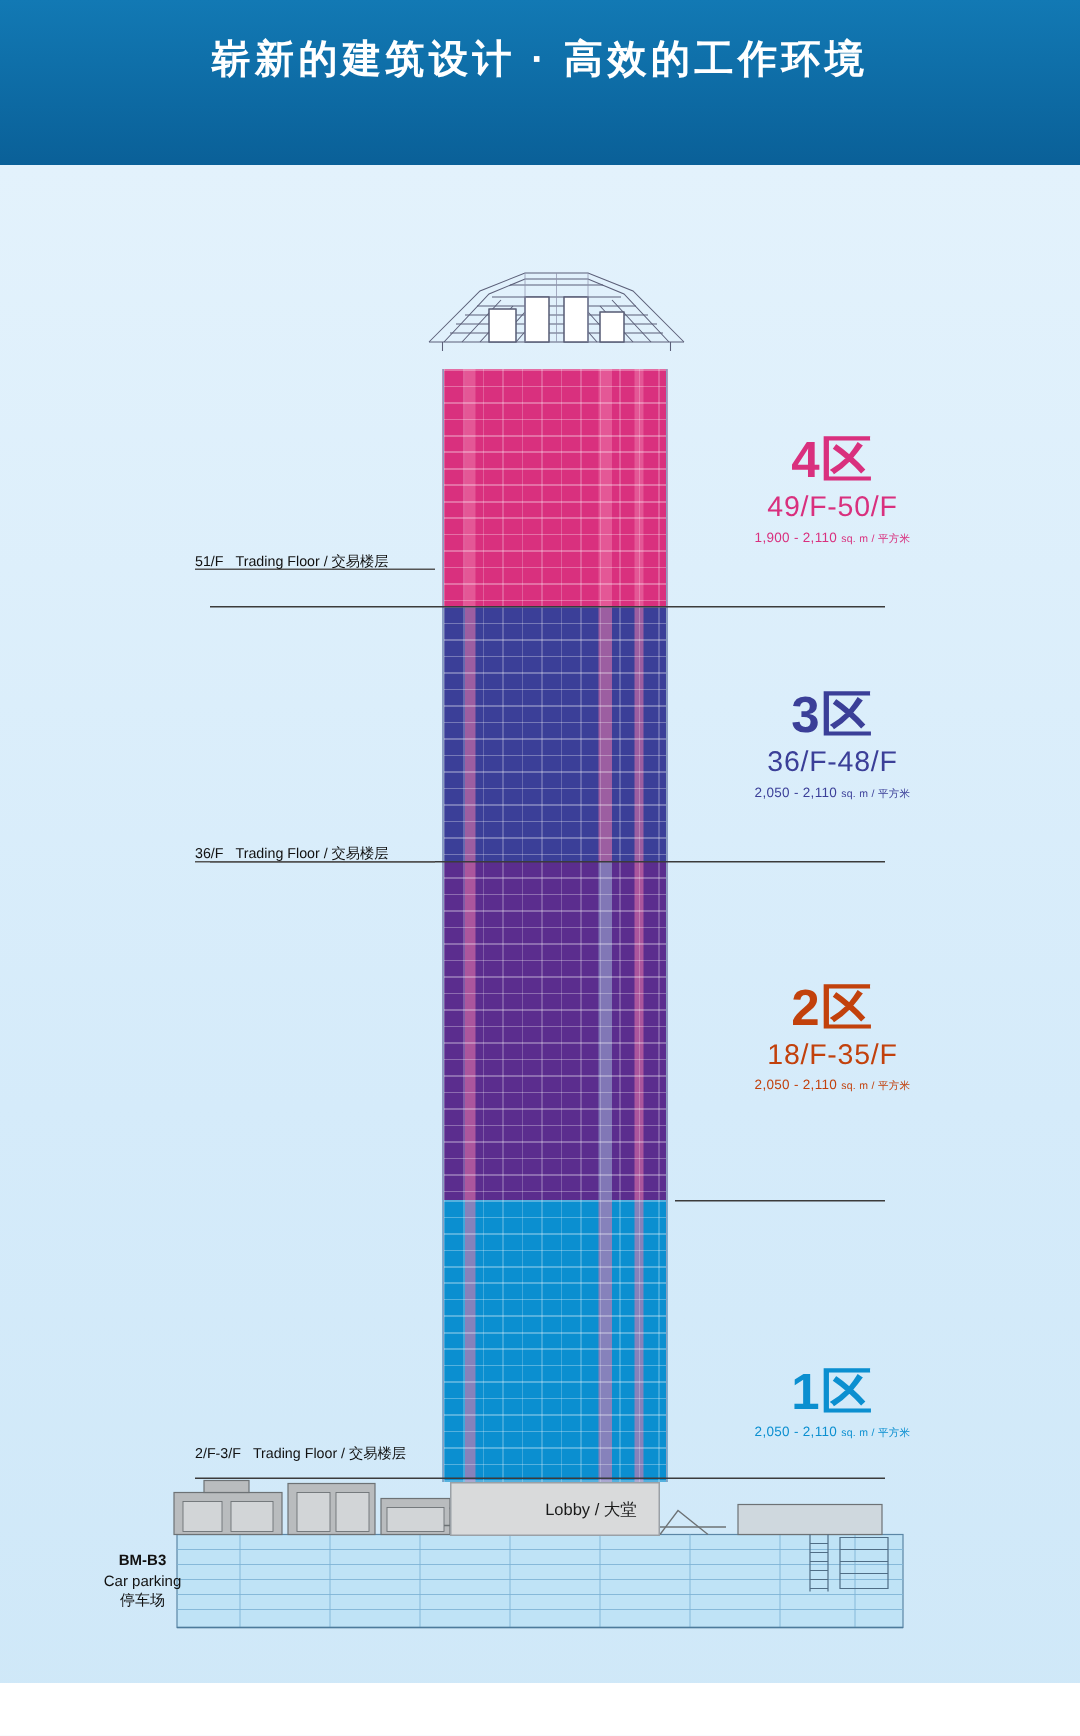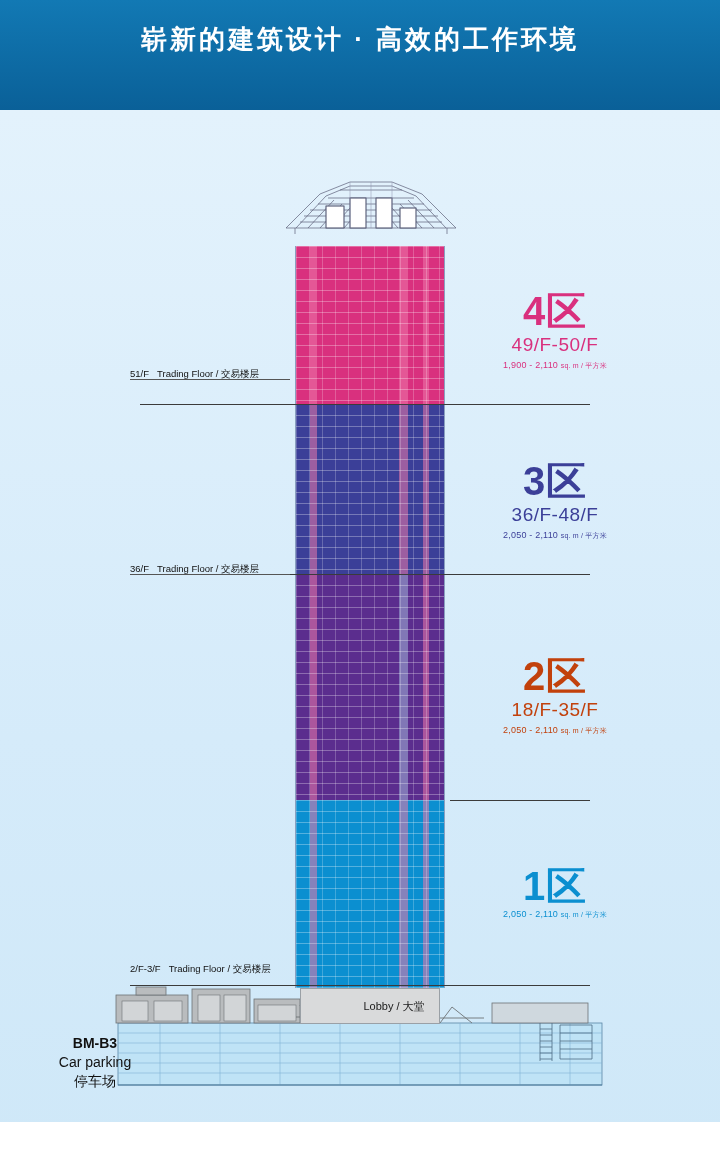--- a/index.html
+++ b/index.html
@@ -110,21 +110,21 @@
     padding-left: 48px;
   }
   
   .zone-label {
     position: absolute;
     left: 455px;
     width: 200px;
     text-align: center;
   }
   .zone-label .zname {
-    font-size: 40px;
+    font-size: 34px;
     font-weight: bold;
     line-height: 1.05;
     letter-spacing: 1px;
   }
   .zone-label .zfloors {
     font-size: 19px;
     line-height: 1.35;
     letter-spacing: 0.5px;
   }
   .zone-label .zarea {
@@ -151,21 +151,21 @@
     white-space: nowrap;
   }
   .left-note b { font-weight: normal; }
   .left-note .sep { display: inline-block; width: 8px; }
 
   .parking-note {
     position: absolute;
     left: 40px;
     width: 110px;
     text-align: center;
-    font-size: 14px;
+    font-size: 10px;
     line-height: 1.35;
     color: #111;
     font-weight: bold;
   }
   .parking-note .sub { font-weight: normal; }
 
   .bottom-bar {
     position: absolute;
     left: 0;
     top: 1122px;
@@ -342,21 +342,21 @@
 
   <div class="zone-label" style="top:655px; color:#c2410c;">
     <div class="zname">2区</div>
     <div class="zfloors">18/F-35/F</div>
     <div class="zarea">
       <span>2,050 - 2,110</span>
       <span class="unit">sq. m / 平方米</span>
     </div>
   </div>
 
-  <div class="zone-label" style="top:865px; color:#0b8fd0;">
+  <div class="zone-label" style="top:911px; color:#0b8fd0;">
     <div class="zname">1区</div>
     <div class="zarea">
       <span>2,050 - 2,110</span>
       <span class="unit">sq. m / 平方米</span>
     </div>
   </div>
 
   <div class="bottom-bar"></div>
 </div>
 

